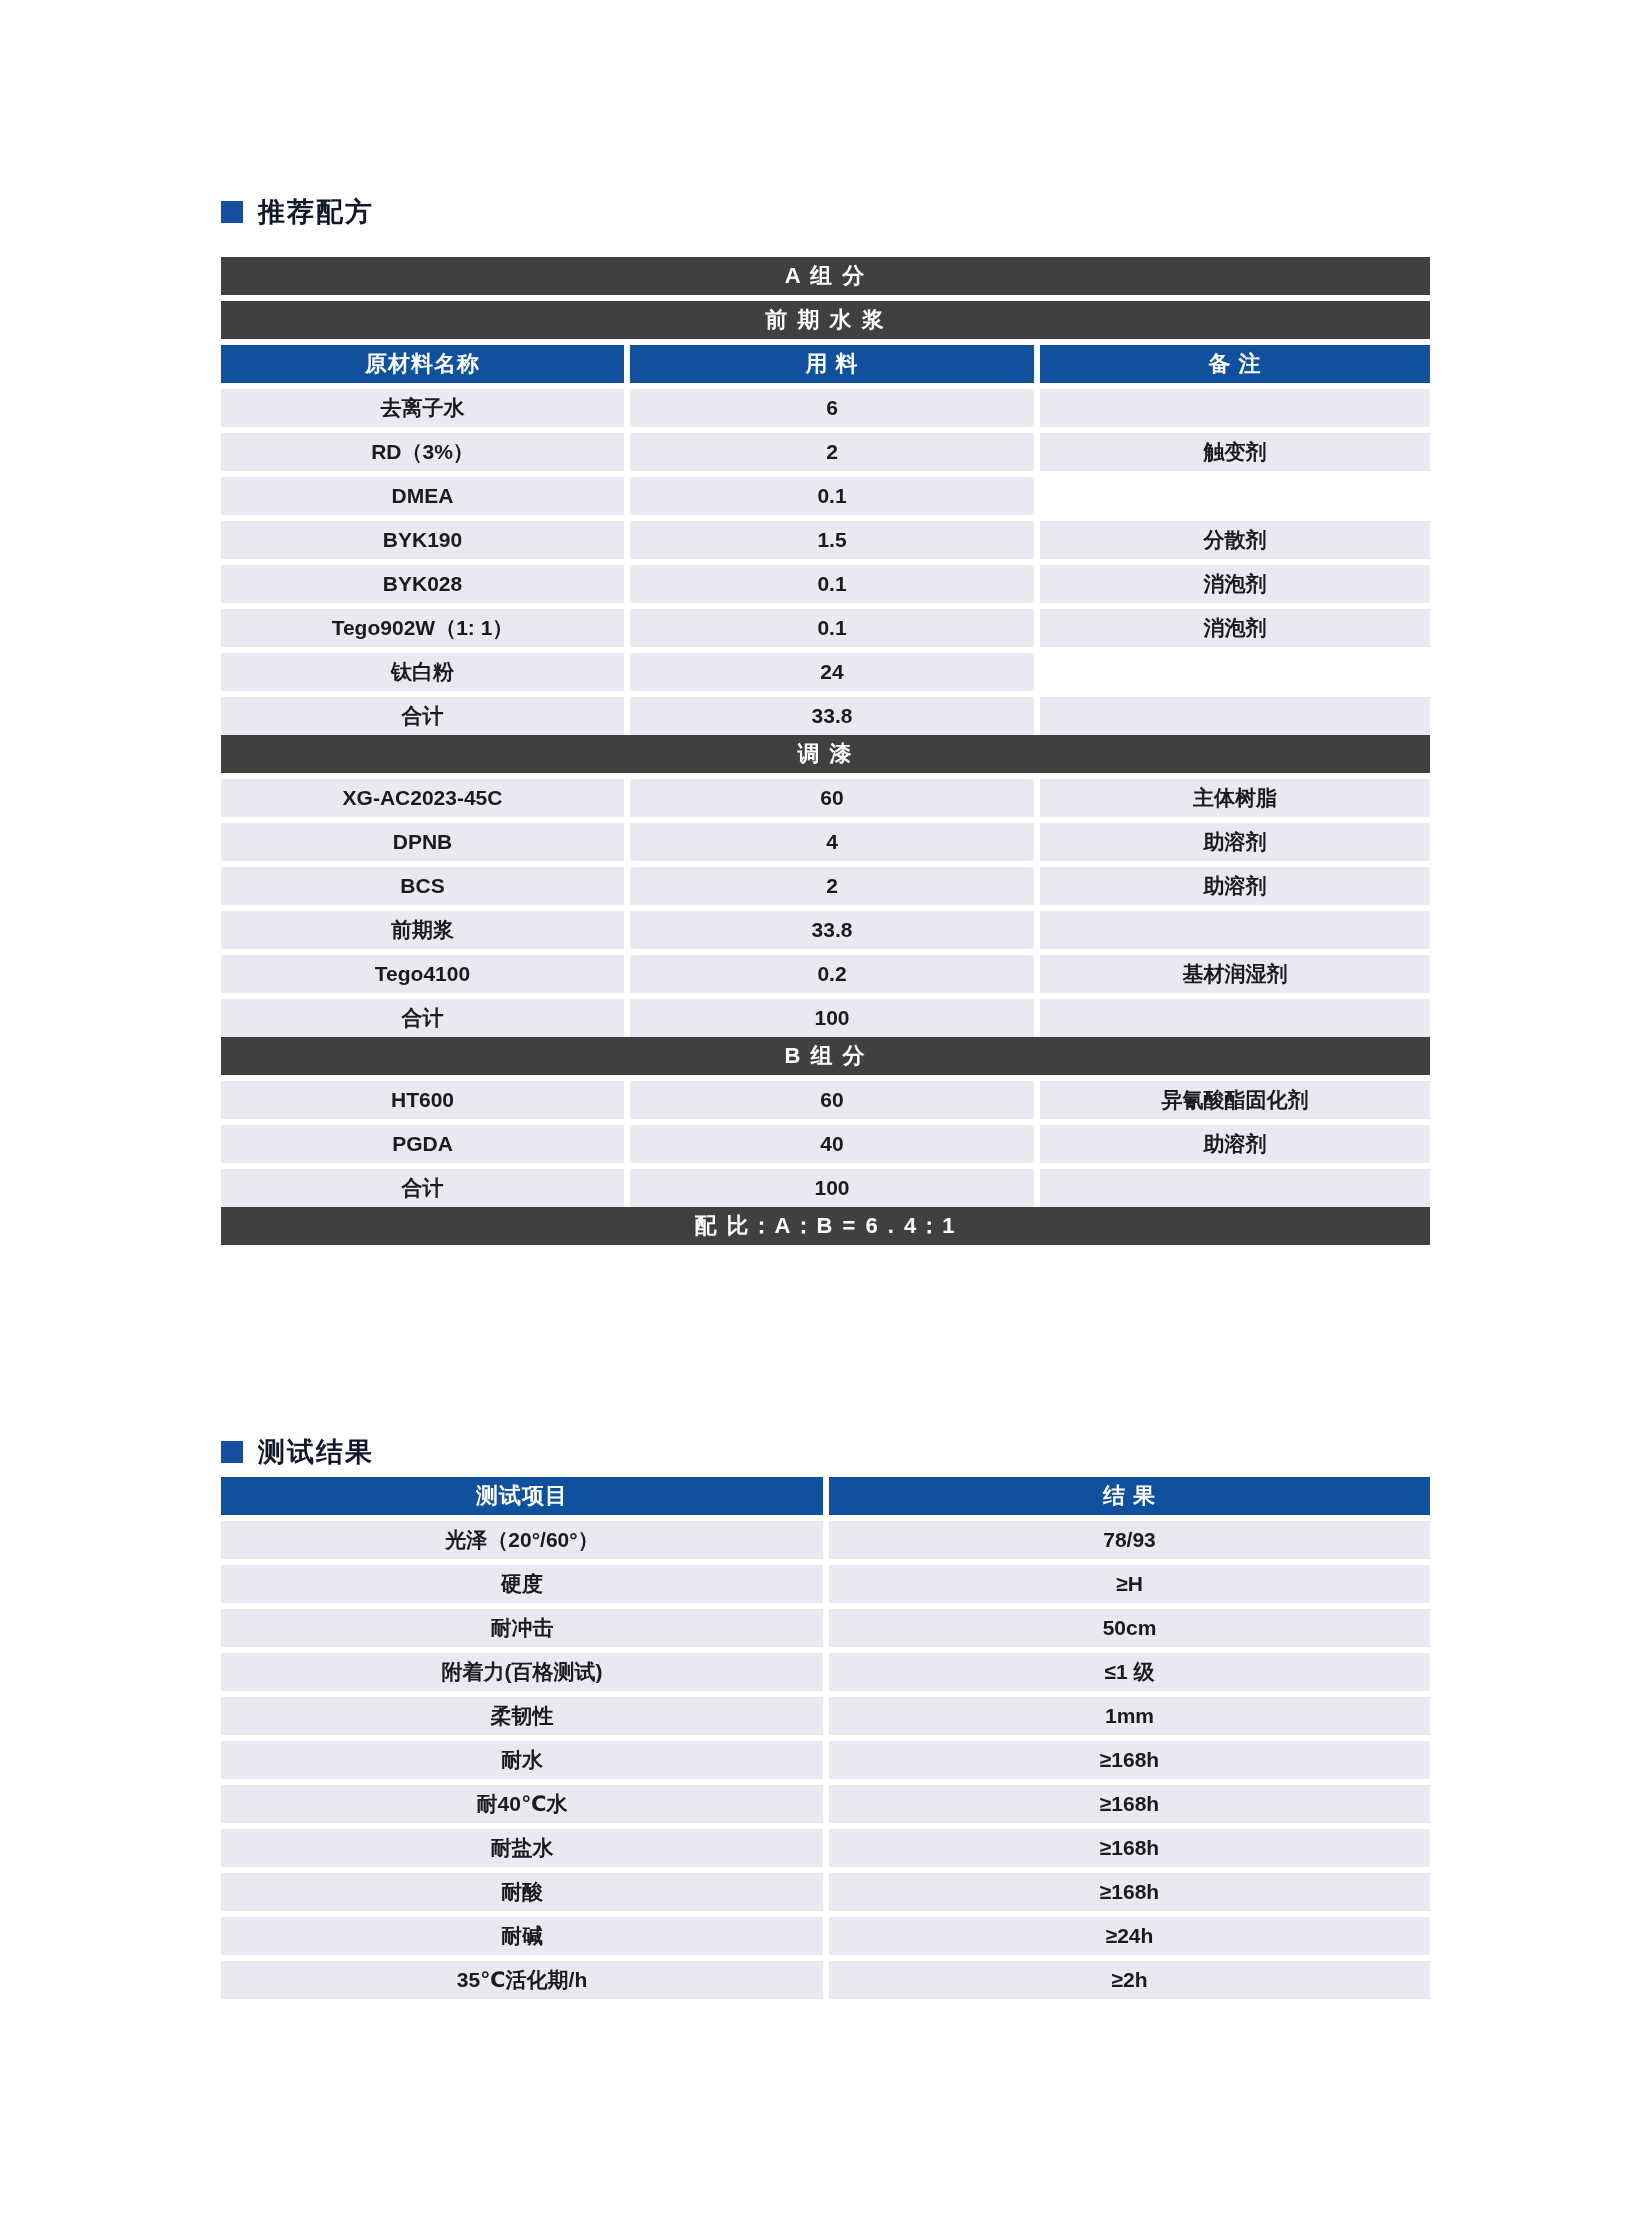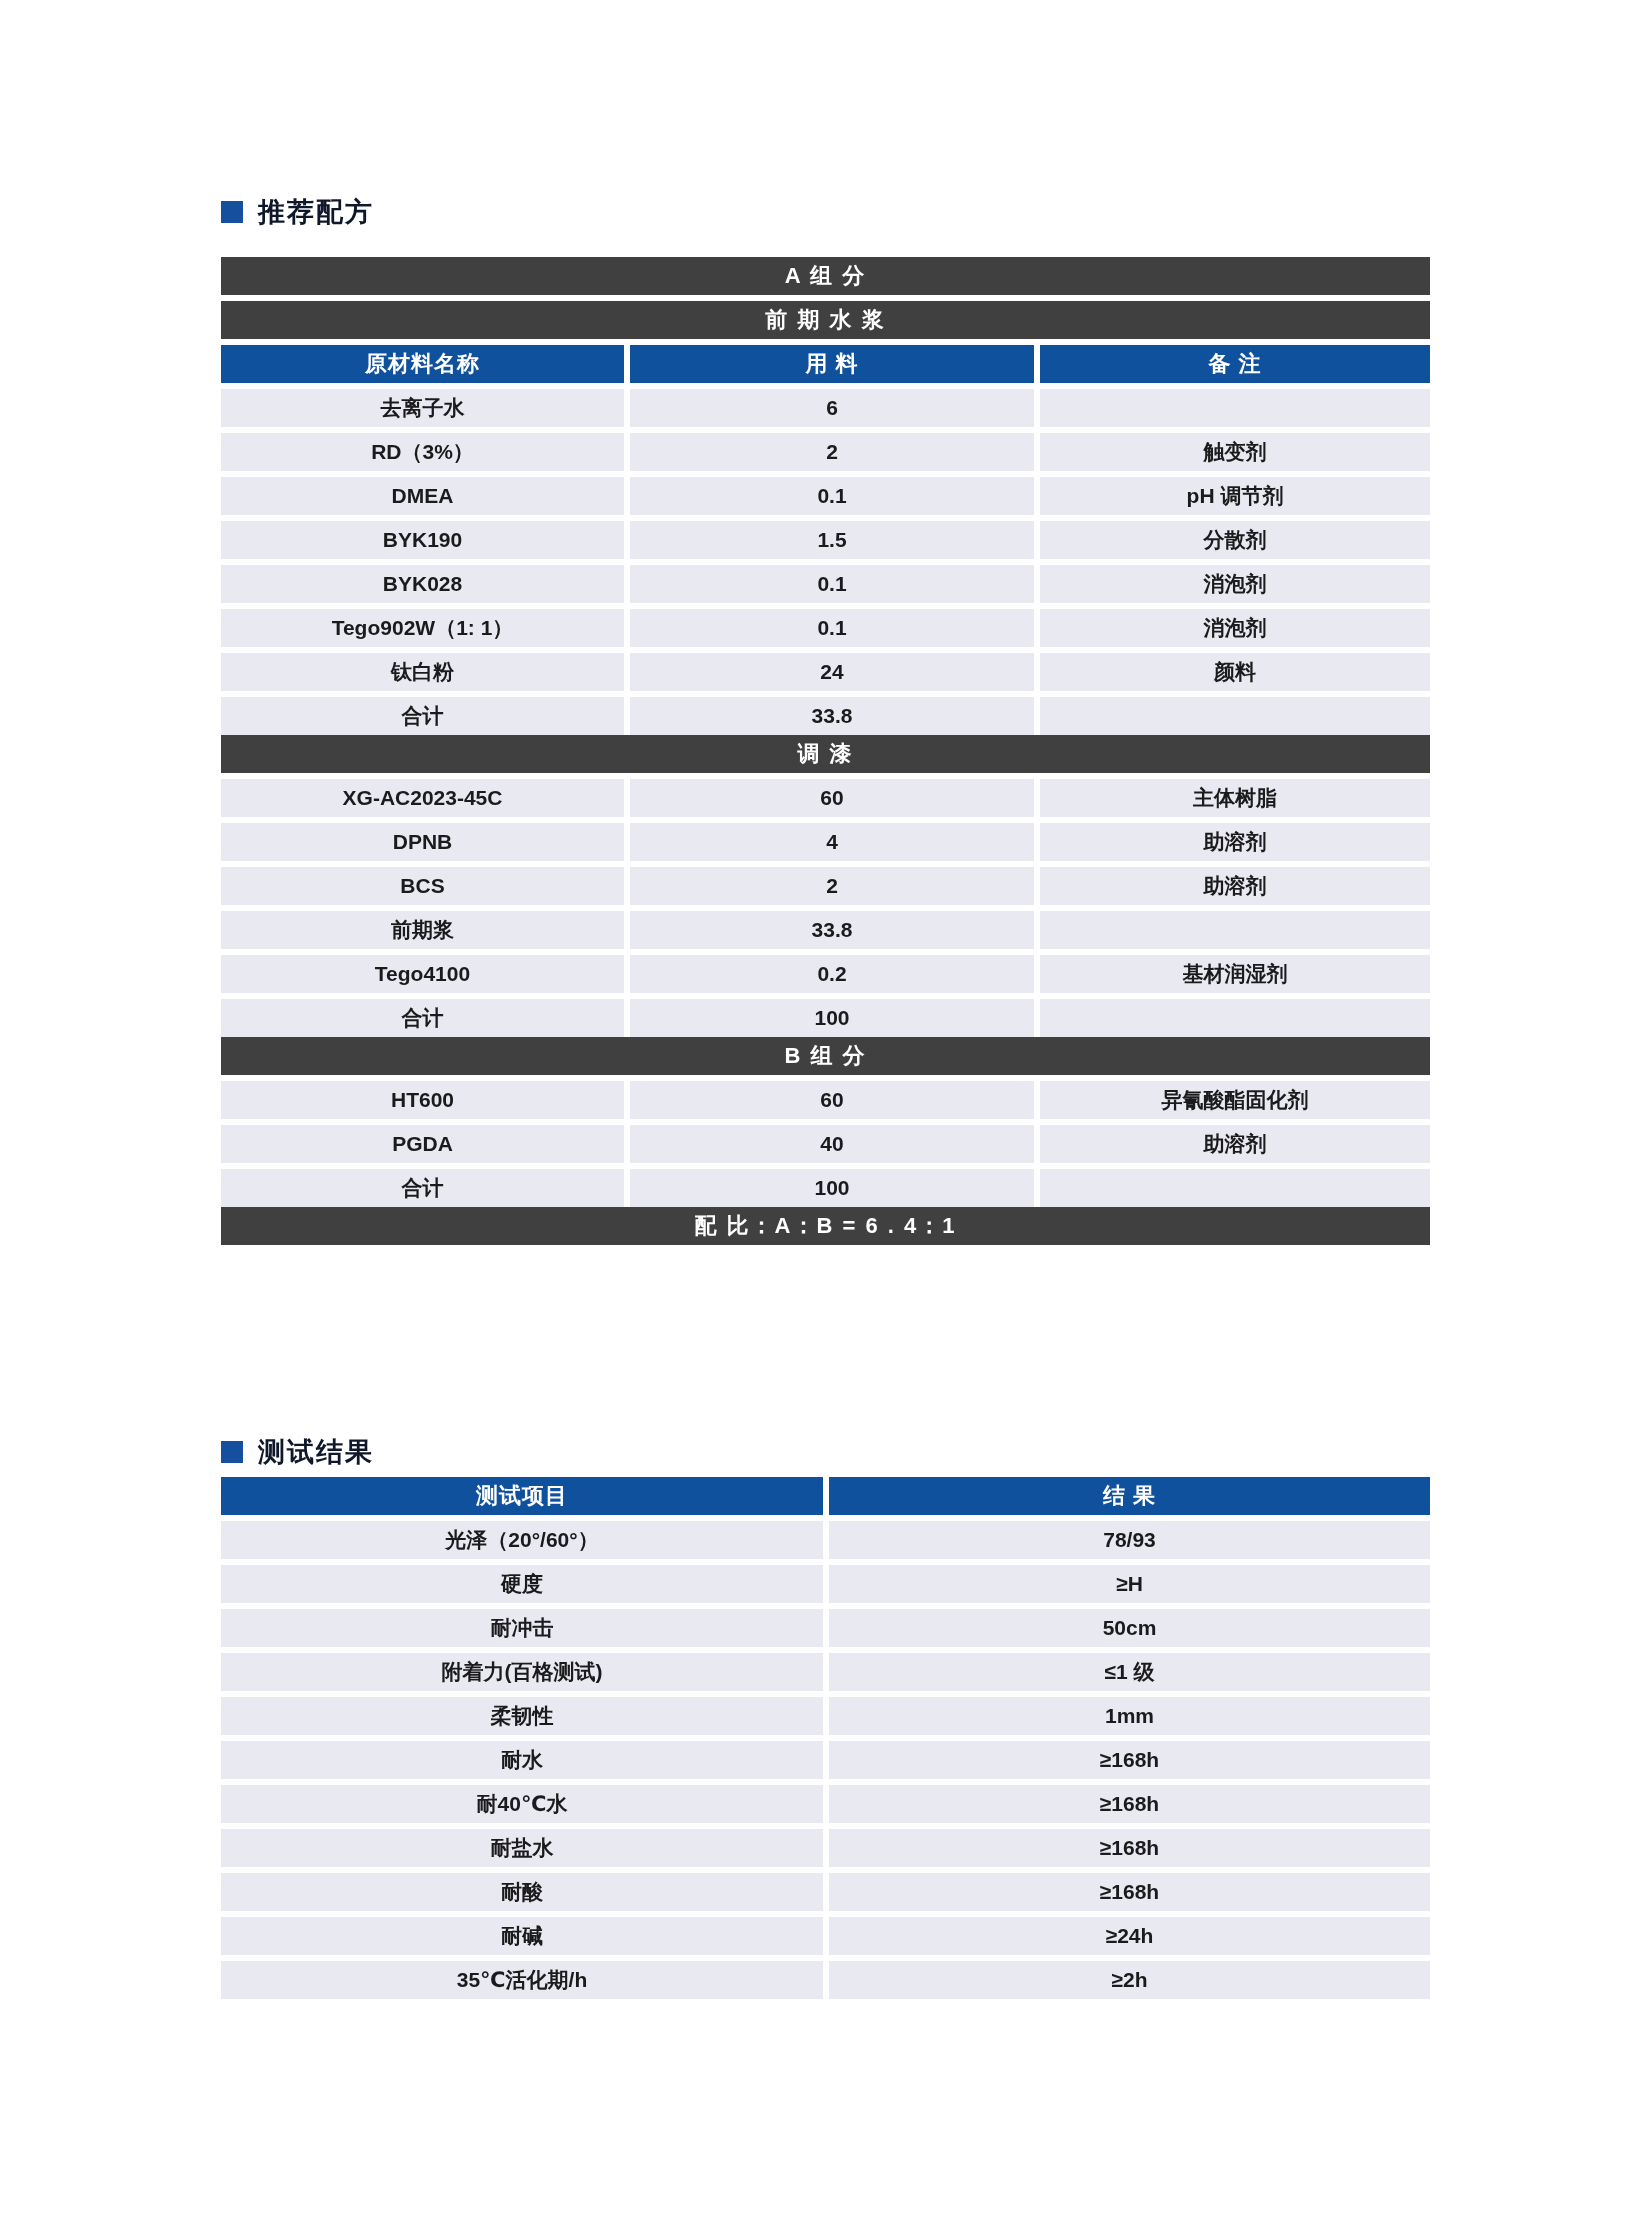--- a/index.html
+++ b/index.html
@@ -101,41 +101,39 @@
           <div class="cell data-cell f-c3"></div>
         </div>
         <div class="row">
           <div class="cell data-cell f-c1">RD（3%）</div>
           <div class="cell data-cell f-c2">2</div>
           <div class="cell data-cell f-c3">触变剂</div>
         </div>
         <div class="row">
           <div class="cell data-cell f-c1">DMEA</div>
           <div class="cell data-cell f-c2">0.1</div>
-          <div class="cell data-cell f-c3">pH 调节剂</div>
         </div>
         <div class="row">
           <div class="cell data-cell f-c1">BYK190</div>
           <div class="cell data-cell f-c2">1.5</div>
           <div class="cell data-cell f-c3">分散剂</div>
         </div>
         <div class="row">
           <div class="cell data-cell f-c1">BYK028</div>
           <div class="cell data-cell f-c2">0.1</div>
           <div class="cell data-cell f-c3">消泡剂</div>
         </div>
         <div class="row">
           <div class="cell data-cell f-c1">Tego902W（1: 1）</div>
           <div class="cell data-cell f-c2">0.1</div>
           <div class="cell data-cell f-c3">消泡剂</div>
         </div>
         <div class="row">
           <div class="cell data-cell f-c1">钛白粉</div>
           <div class="cell data-cell f-c2">24</div>
-          <div class="cell data-cell f-c3">颜料</div>
         </div>
         <div class="row">
           <div class="cell data-cell f-c1">合计</div>
           <div class="cell data-cell f-c2">33.8</div>
           <div class="cell data-cell f-c3"></div>
         </div>
       </div>
 
     <div class="row">
       <div class="band">调   漆</div>

